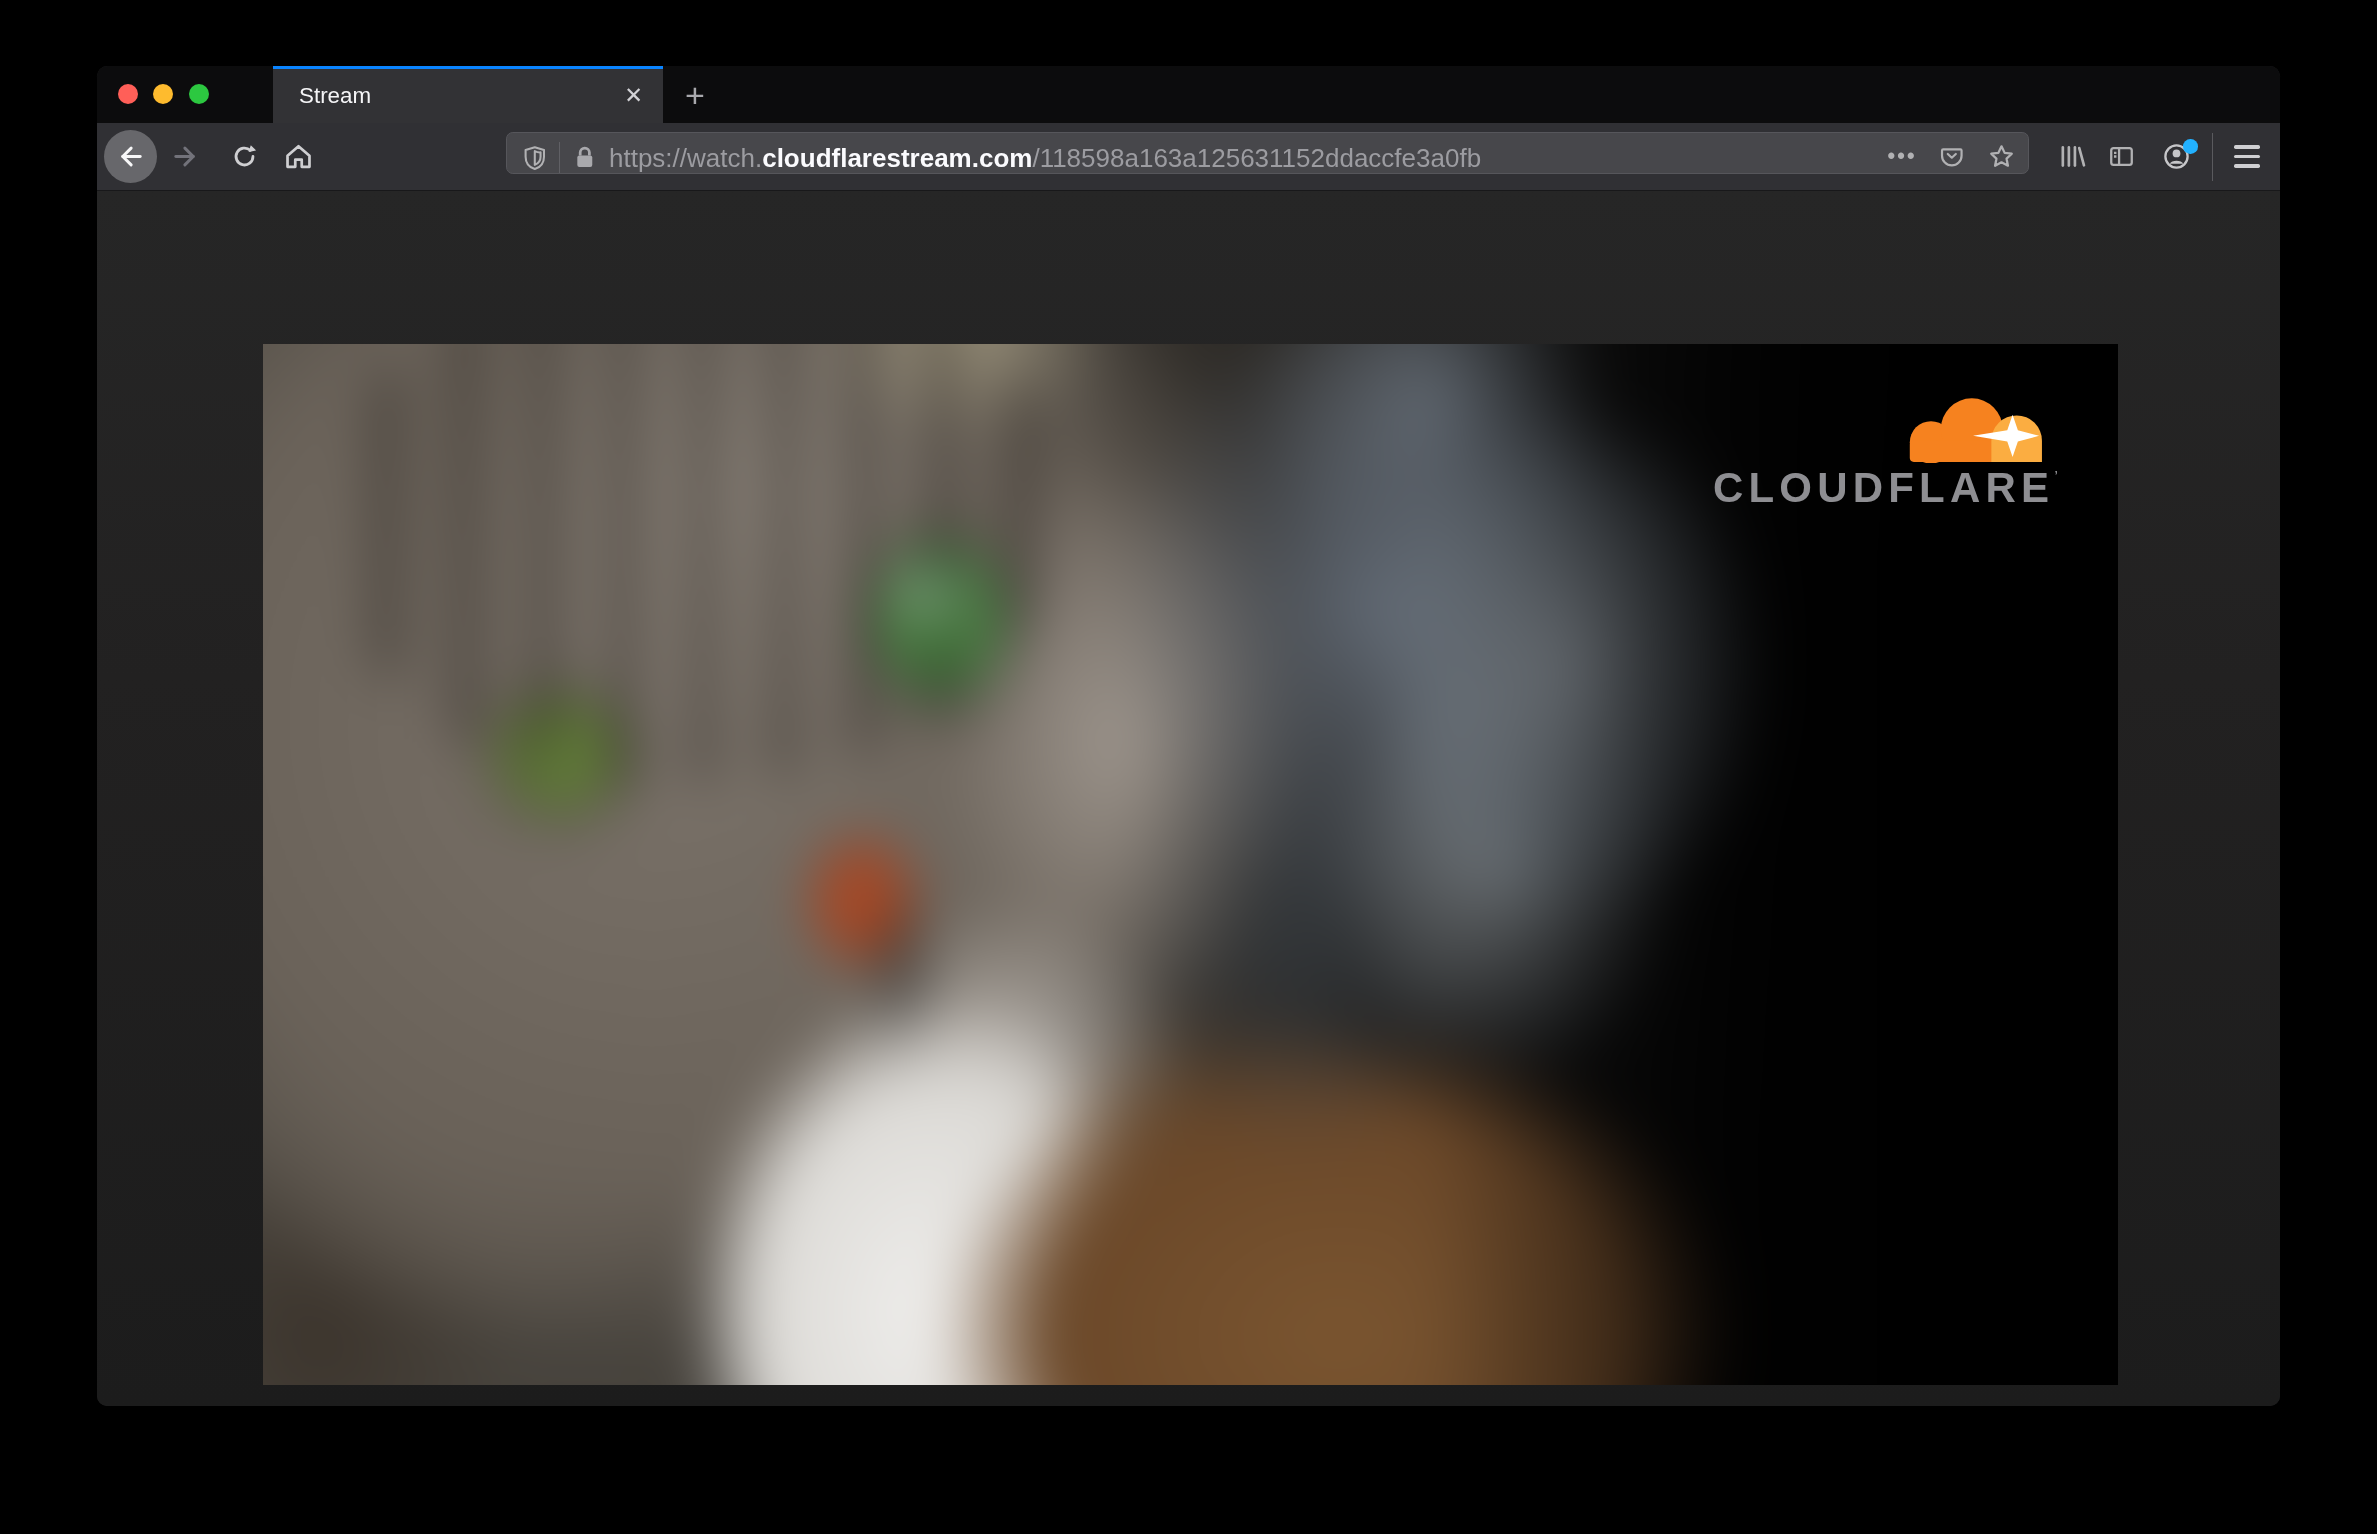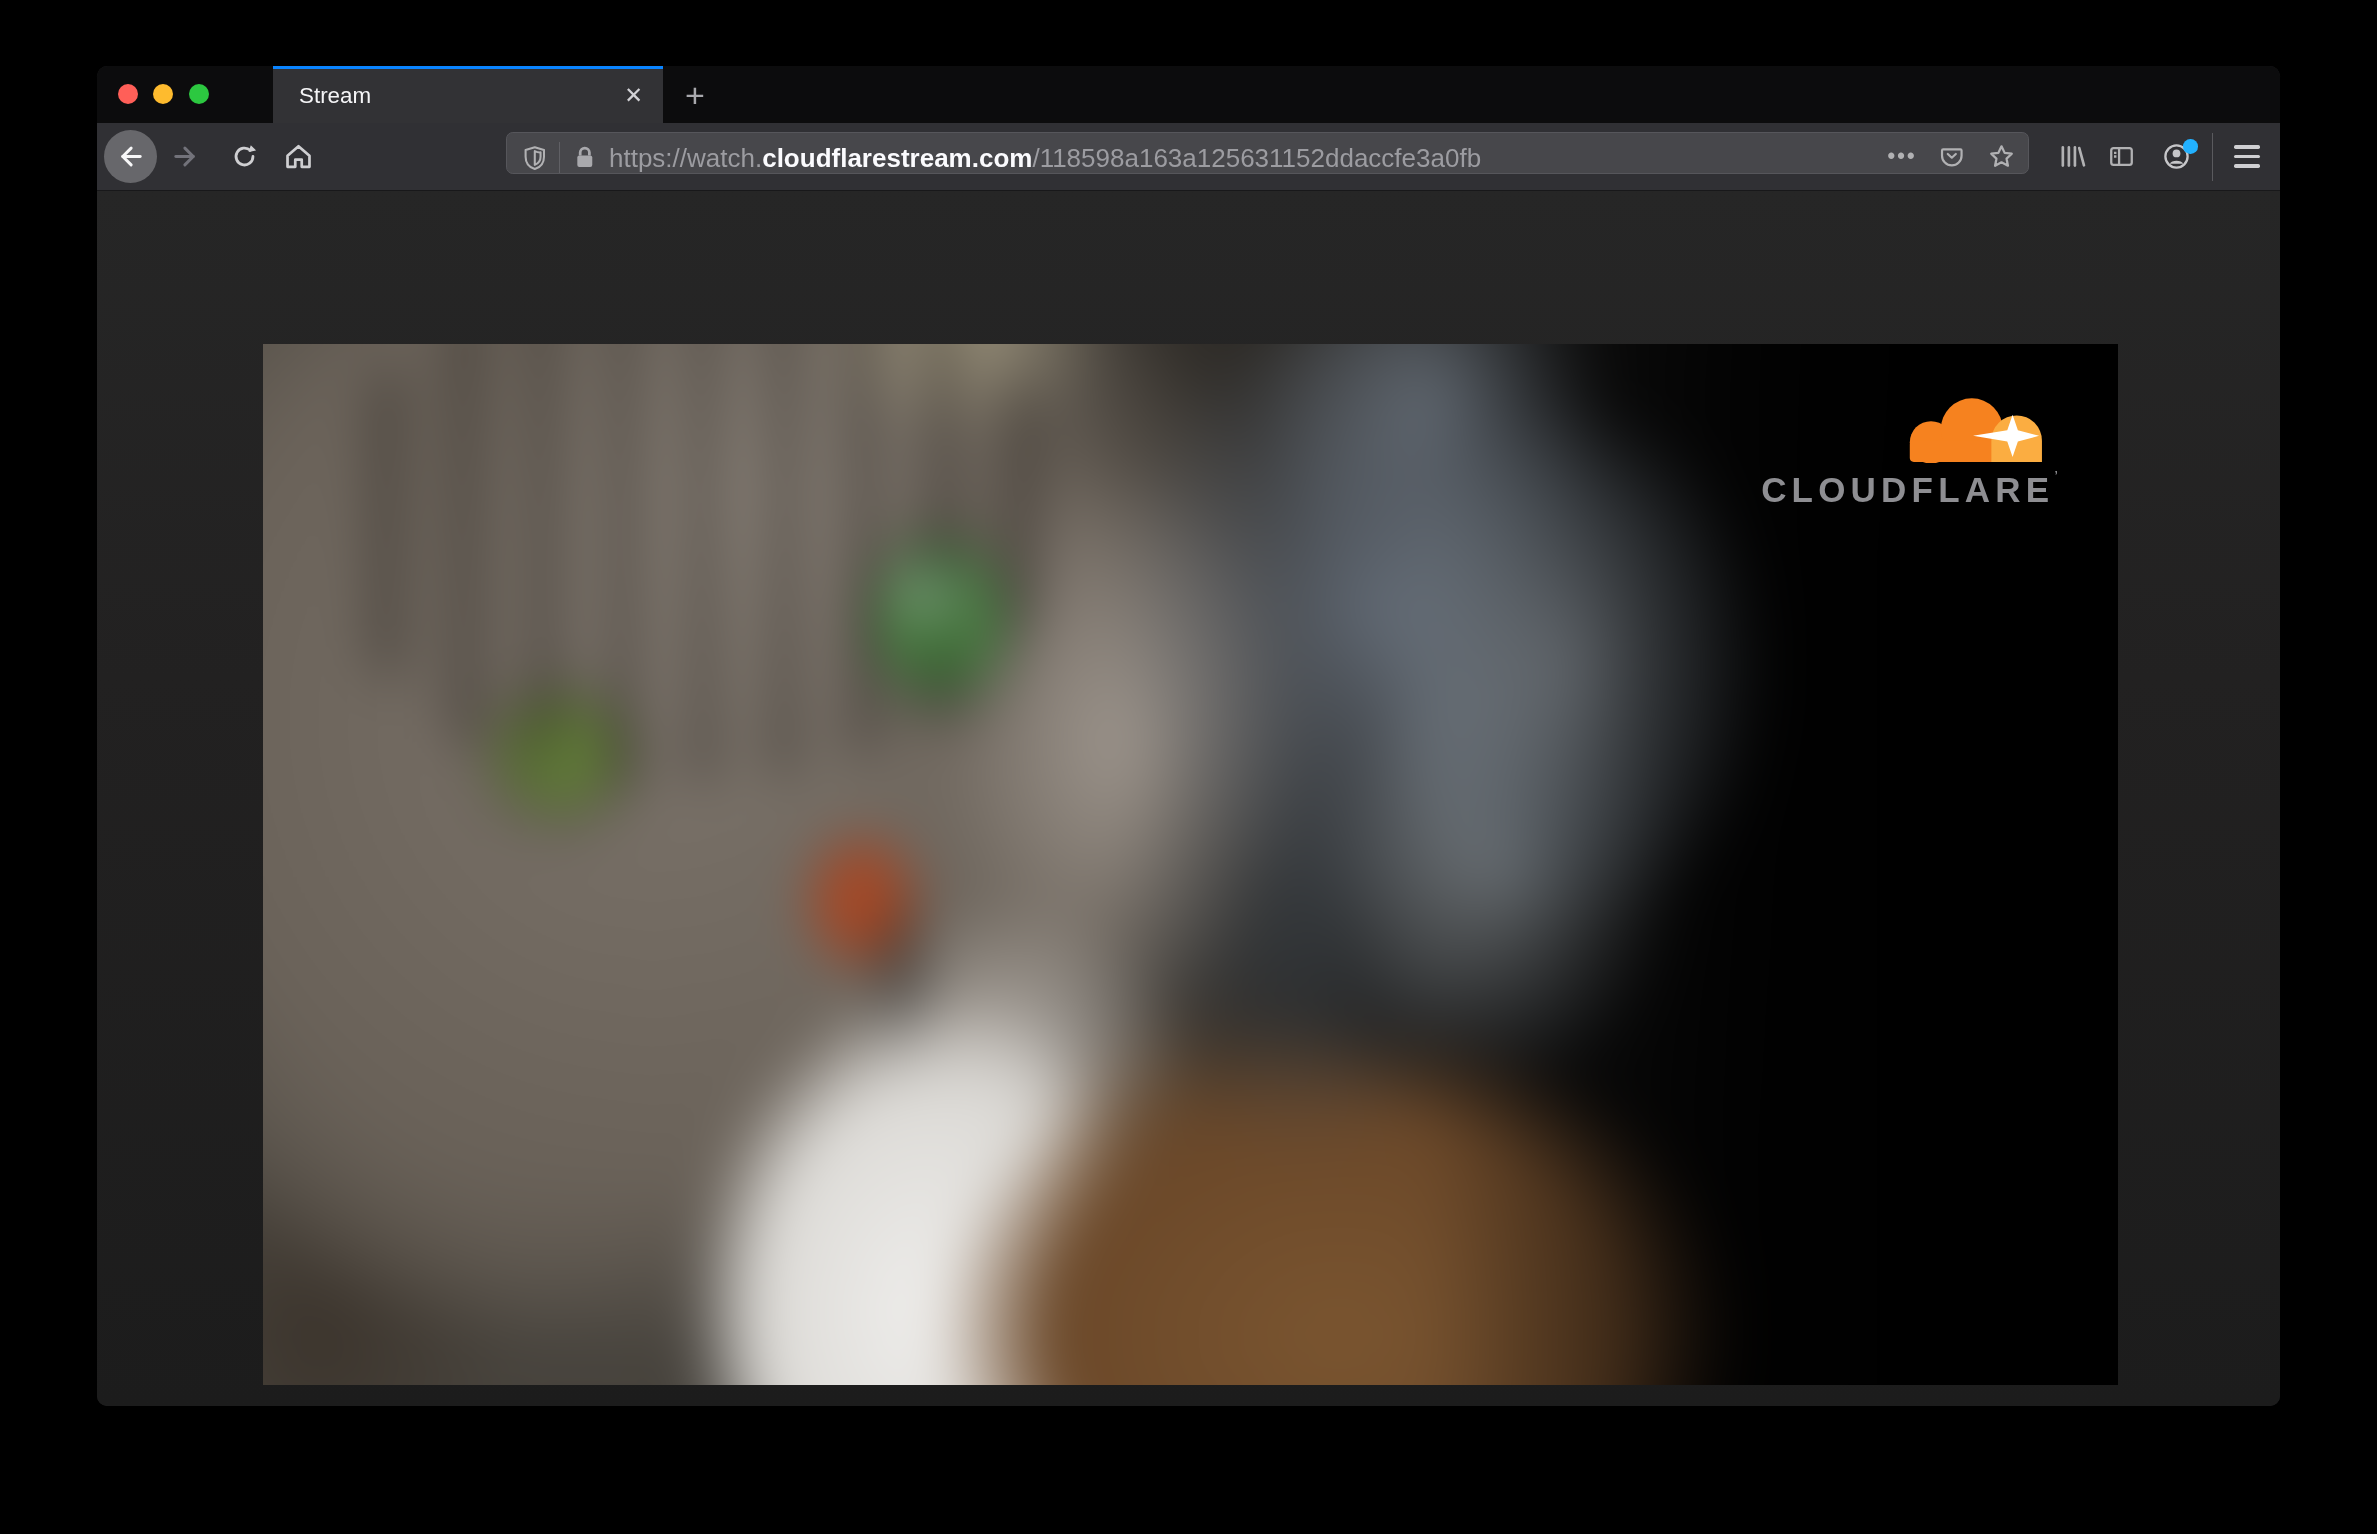--- a/index.html
+++ b/index.html
@@ -106,21 +106,21 @@
   }
   .stripes{position:absolute;left:147px;top:-26px;width:707px;height:534px;border-radius:45%;
     transform:rotate(-4deg);
     background:repeating-linear-gradient(94deg, rgba(30,26,22,0) 0 50px, rgba(30,26,22,0.5) 50px 79px);}
   .vignette{position:absolute;inset:0;
     background:radial-gradient(140% 140% at 42% 45%, rgba(0,0,0,0) 55%, rgba(0,0,0,0.32) 100%);}
 
   
   .cf-logo{position:absolute;right:60px;top:50px;text-align:right;}
   .cf-cloud{display:block;margin:0 3.4px 5.2px auto;}
-  .cf-word{font-size:35px;font-weight:800;letter-spacing:5.2px;color:#8e8e92;line-height:34px;}
+  .cf-word{font-size:42px;font-weight:800;letter-spacing:5.2px;color:#8e8e92;line-height:34px;}
   .cf-tm{font-size:17px;vertical-align:19px;letter-spacing:0;color:#8e8e92;}
 
   svg{display:block;}
 </style>
 </head>
 <body>
 
 <div class="stage">
   <div class="window">
 

